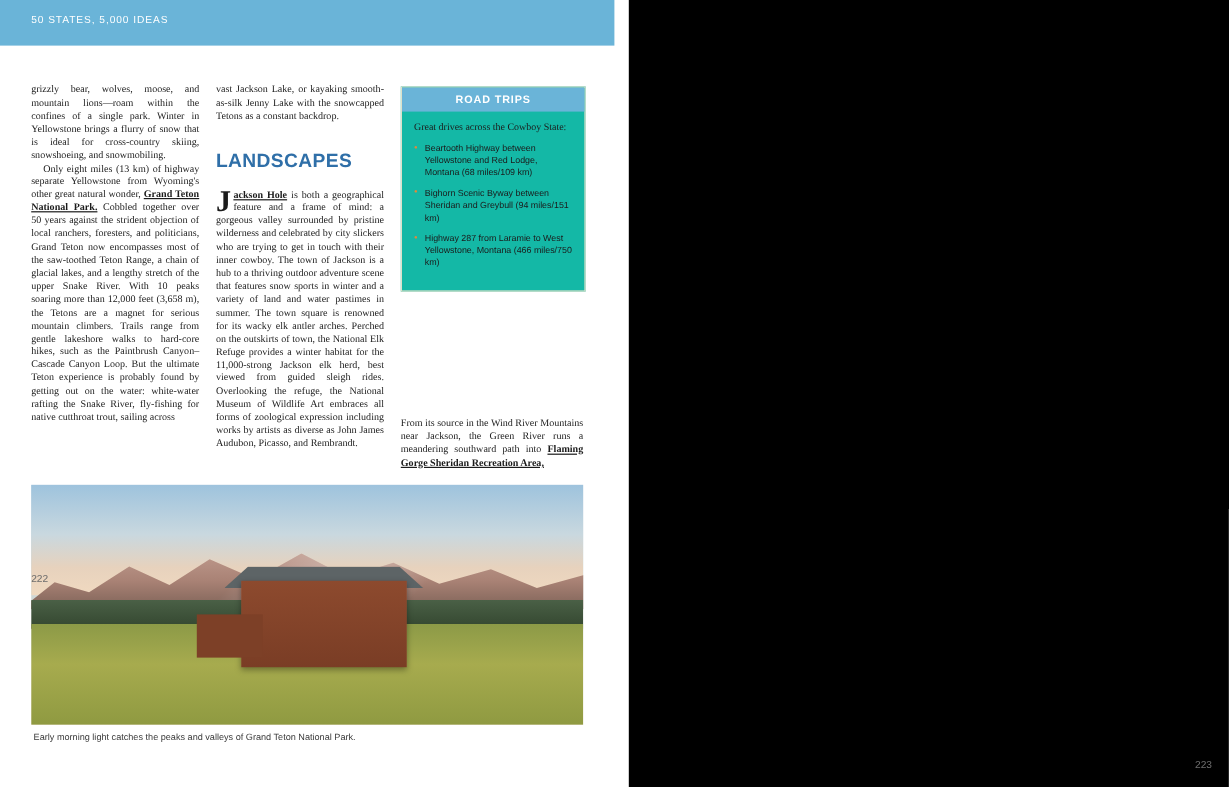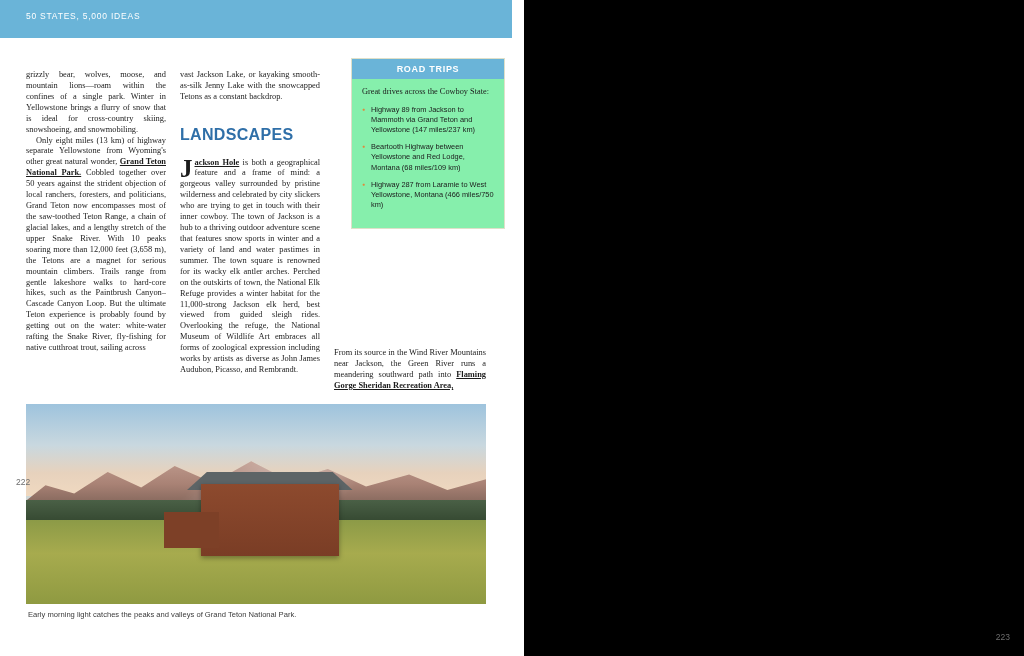--- a/index.html
+++ b/index.html
@@ -52,21 +52,21 @@
   }
 
   
   .folio {
     position: absolute;
     bottom: 14px;
     font-family: "Liberation Sans", sans-serif;
     font-size: 8.5px;
     color: #6d6d6d;
   }
-  .folio-left { left: 16px; }
+  .folio-left { left: 26px; }
   .folio-right { right: 26px; }
 
   
   .col {
     position: absolute;
     font-size: 8.4px;
     line-height: 1.30;
     text-align: justify;
     color: #1b1b1b;
     hyphens: auto;
@@ -101,25 +101,24 @@
     line-height: 20px;
     padding-right: 2px;
     padding-top: 1px;
     font-weight: bold;
     font-family: "Liberation Serif", serif;
   }
 
   
   .sidebar {
     position: absolute;
-    left: 334px; top: 58px;
+    left: 334px; top: 72px;
     width: 152px;
-    background: #86efac;
+    background: #14b8a6;
     border: 1px solid #dfe0c9;
-    margin-left: 17px;
   }
   .sidebar-title {
     background: #6ab4d8;
     color: #ffffff;
     font-family: "Liberation Sans", sans-serif;
     font-weight: bold;
     font-size: 9px;
     letter-spacing: 0.08em;
     text-align: center;
     padding: 5px 0 5px 0;
@@ -232,22 +231,22 @@
       <p class="first dropcap">
         <b>Jackson Hole</b> is both a geographical feature and a frame of mind: a gorgeous valley surrounded by pristine wilderness and celebrated by city slickers who are trying to get in touch with their inner cowboy. The town of Jackson is a hub to a thriving outdoor adventure scene that features snow sports in winter and a variety of land and water pastimes in summer. The town square is renowned for its wacky elk antler arches. Perched on the outskirts of town, the National Elk Refuge provides a winter habitat for the 11,000-strong Jackson elk herd, best viewed from guided sleigh rides. Overlooking the refuge, the National Museum of Wildlife Art embraces all forms of zoological expression including works by artists as diverse as John James Audubon, Picasso, and Rembrandt.
       </p>
     </div>
 
     <div class="sidebar">
       <div class="sidebar-title">ROAD TRIPS</div>
       <div class="sidebar-body">
         <div class="sidebar-intro">Great drives across the Cowboy State:</div>
         <ul class="sidebar-list">
-          <li>Highway 89 from Jackson to Mammoth via Grand Teton and Yellowstone (147 miles/237 km)</li>
           <li>Beartooth Highway between Yellowstone and Red Lodge, Montana (68 miles/109 km)</li>
+          <li>Bighorn Scenic Byway between Sheridan and Greybull (94 miles/151 km)</li>
           <li>Highway 287 from Laramie to West Yellowstone, Montana (466 miles/750 km)</li>
         </ul>
       </div>
     </div>
 
     <div class="col" id="col-c">
       <p class="first">
         From its source in the Wind River Mountains near Jackson, the Green River runs a meandering southward path into <b>Flaming Gorge Sheridan Recreation Area,</b>
       </p>
     </div>

